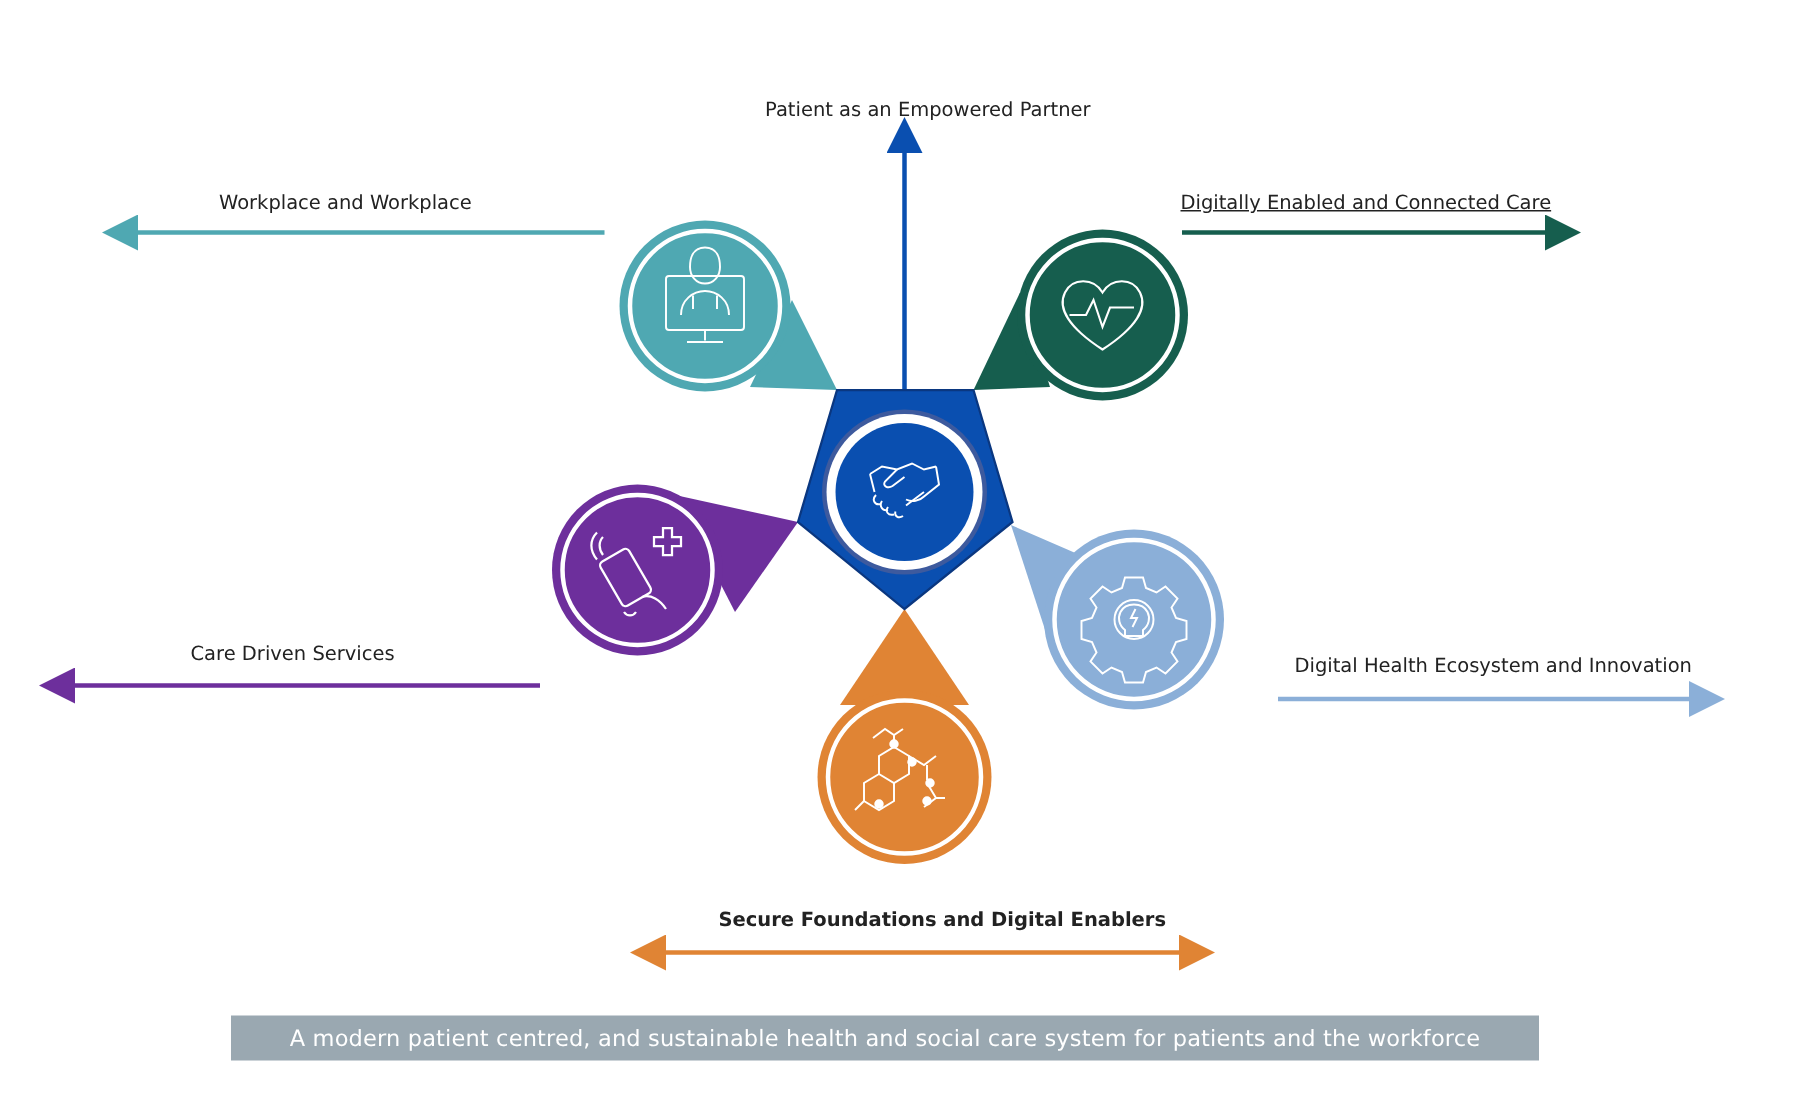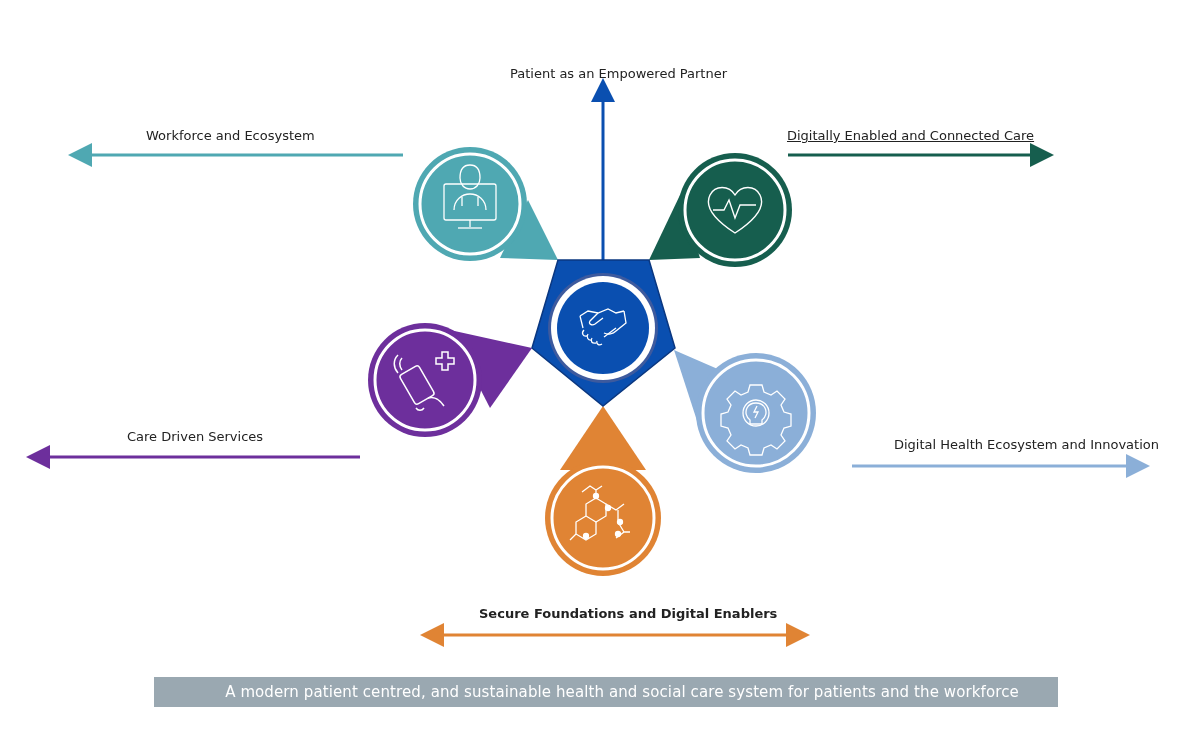--- a/index.html
+++ b/index.html
@@ -3,21 +3,21 @@
 <meta charset="utf-8">
 <style>
   html, body { margin:0; padding:0; background:#ffffff; }
   body { width:1199px; height:741px; position:relative; overflow:hidden;
          font-family:"Liberation Sans", sans-serif; }
   #diagram { position:absolute; left:0; top:0; }
   .lbl { position:absolute; font-size:14px; color:#222222; white-space:nowrap;
          font-family:"DejaVu Sans", sans-serif; font-size:13px; }
   .banner { position:absolute; left:154px; top:677px; width:872px; height:30px;
             background:#9aa8b1; color:#ffffff; font-size:15px; line-height:30px;
-            text-align:center; font-family:"DejaVu Sans", sans-serif; letter-spacing:0.1px;padding-left:32px; }
+            text-align:center; font-family:"DejaVu Sans", sans-serif; letter-spacing:0.1px; }
 </style>
 </head>
 <body>
 
 <svg id="diagram" width="1199" height="741" viewBox="0 0 1199 741">
   <defs>
     <marker id="ah-blue" markerWidth="8" markerHeight="8" refX="4" refY="4" orient="auto">
         <path d="M0,0 L8,4 L0,8 z" fill="#0a4fb0"></path>
       </marker>
     <marker id="ah-teal" markerWidth="8" markerHeight="8" refX="4" refY="4" orient="auto">
@@ -126,19 +126,19 @@
       <path d="M598,313 l-8,8 c-2,3 2,5 5,3 l8,-6"></path>
       <path d="M624,311 l2,12 l-10,8 c-3,3 -8,4 -12,2"></path>
       <path d="M580,316 l3,12"></path>
       <path d="M584,330 c-3,3 -1,7 3,6 M588,334 c-2,3 0,7 4,6 M592,338 c-2,3 0,6 4,5 M597,341 c-1,3 2,5 5,3"></path>
       <path d="M608,334 l-4,3 M612,331 l-4,3 M616,328 l-4,3"></path>
     </g>
   </g>
 </svg>
 
 <div class="lbl" style="left:490px; top:66px;margin-left:20px;">Patient as an Empowered Partner</div>
-<div class="lbl" style="left:146px; top:128px;">Workforce and Ecosystem</div>
+<div class="lbl" style="left:146px; top:128px;">Workplace and Workplace</div>
 <div class="lbl" style="left:787px; top:128px;text-decoration:underline;">Digitally Enabled and Connected Care</div>
 <div class="lbl" style="left:127px; top:429px;">Care Driven Services</div>
-<div class="lbl" style="left:894px; top:437px;">Digital Health Ecosystem and Innovation</div>
+<div class="lbl" style="left:863px; top:437px;">Digital Health Ecosystem and Innovation</div>
 <div class="lbl" style="left:479px; top:606px;font-weight:bold;">Secure Foundations and Digital Enablers</div>
 
 <div class="banner">A modern patient centred, and sustainable health and social care system for patients and the workforce</div>
 
 </body></html>

